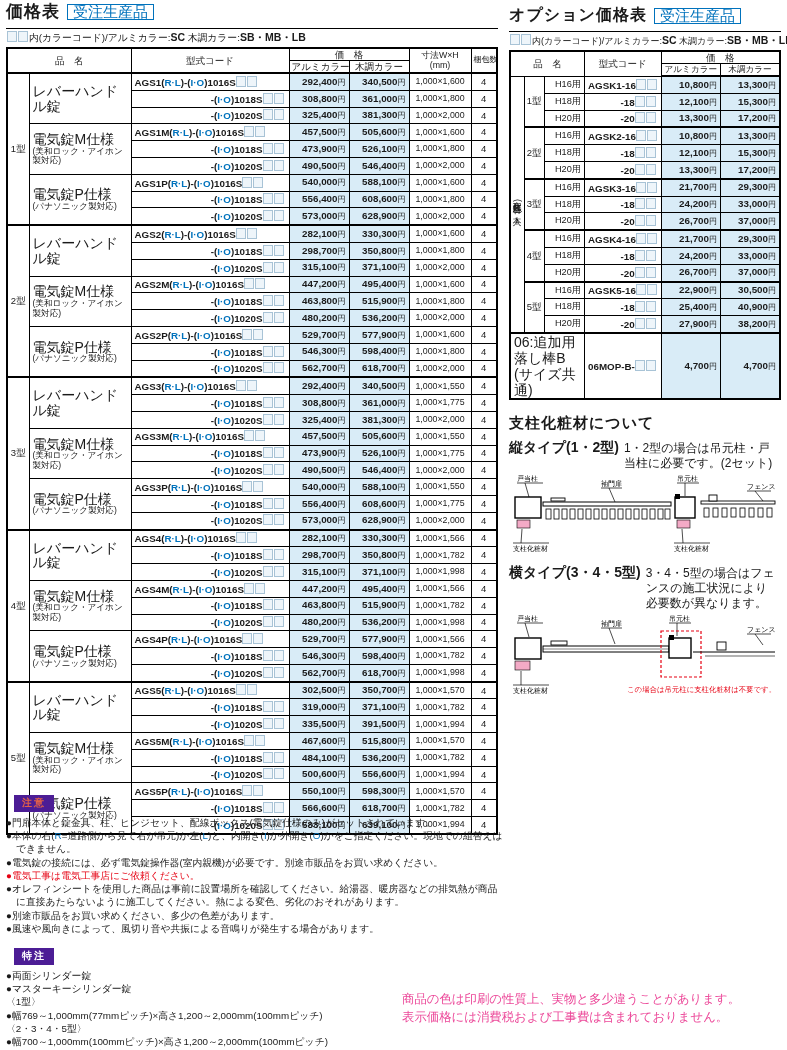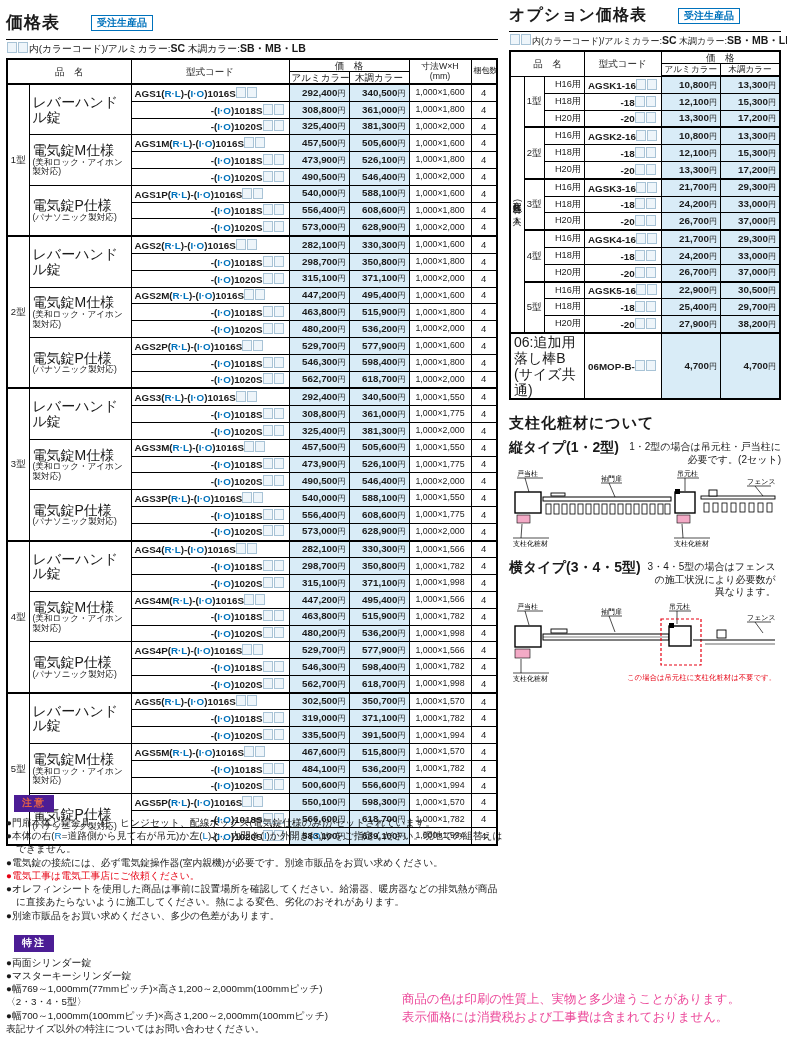--- a/index.html
+++ b/index.html
@@ -1,22 +1,22 @@
 <!DOCTYPE html>
 <html><head>
 <meta charset="utf-8">
 <style>
   html,body{margin:0;padding:0;}
   body{width:787px;height:1050px;position:relative;background:#fff;
        font-family:"Liberation Sans","DejaVu Sans",sans-serif;color:#1a1a1a;}
-  .col-left{position:absolute;left:6px;top:11px;width:492px;}
+  .col-left{position:absolute;left:6px;top:0;width:492px;}
   .col-right{position:absolute;left:509px;top:5px;width:272px;}
   .title-row{display:flex;align-items:center;gap:7px;margin:0 0 5px 0;}
   .doc-title{font-size:17px;font-weight:bold;letter-spacing:1px;}
-  .order-badge{font-size:10px;color:#0072bc;border:1px solid #0072bc;padding:0 5px;line-height:14px;font-weight:bold;margin-left:24px;}
+  .order-badge{font-size:15px;color:#0072bc;border:1px solid #0072bc;padding:0 5px;line-height:14px;font-weight:normal;}
   .colorline{border-top:1px solid #000;font-size:9.8px;padding:2px 0 2px 1px;white-space:nowrap;}
   .colorline b{font-size:10.5px;}
   .bx{display:inline-block;width:8px;height:9px;border:1px solid #a8c3d6;background:#eef5fa;margin-right:1px;vertical-align:-1px;}
   table{border-collapse:collapse;table-layout:fixed;width:100%;border:2px solid #000;}
   th,td{border:1px solid #000;font-size:9.5px;padding:0 2px;line-height:1.05;overflow:hidden;}
   th{font-weight:normal;height:11px;text-align:center;white-space:nowrap;}
   td{height:15.8px;white-space:nowrap;}
   tr.tstart td{border-top:2px solid #000;}
   .hdr-bottom th{border-bottom:2px solid #000;margin-top:30px;}
   .type-cell{text-align:center;font-size:9.5px;padding:0;}
@@ -30,21 +30,21 @@
   .pv{font-weight:bold;font-size:9.8px;}
   .yen{font-size:8px;}
   .size-cell{text-align:center;font-size:8.8px;}
   .pack-cell{text-align:center;}
   .side-cell{writing-mode:vertical-rl;text-align:center;font-size:8.6px;padding:2px 0;letter-spacing:1px;white-space:normal;line-height:1;}
   .h-cell{text-align:right;padding-right:3px;font-size:9.2px;margin-top:26px;}
   .extra-name{white-space:normal;font-size:14px;line-height:1.15;padding-left:3px;}
   .about-title{font-size:15px;font-weight:bold;margin:14px 0 6px 0;letter-spacing:1px;}
   .subsec{display:flex;align-items:flex-start;gap:5px;margin:4px 0 1px 0;}
   .sub-label{font-size:14px;font-weight:bold;white-space:nowrap;}
-  .sub-desc{font-size:10px;line-height:1.25;padding-top:2px;text-align:right;}
+  .sub-desc{font-size:12px;line-height:1.25;padding-top:2px;}
   .notes-wrap{position:absolute;left:6px;top:792px;width:498px;}
   .badge-gray{display:inline-block;background:#4c1d95;color:#fff;font-size:10px;font-weight:bold;
               padding:1px 8px 2px 8px;margin:0 0 4px 8px;letter-spacing:2px;}
   .badge-gray.warn{color:#e06048;}
   .note-item{font-size:9.8px;line-height:1.35;padding-left:10px;text-indent:-10px;}
   .note-item.red{color:#e60012;}
   .tokuchu{margin-top:10px;}
   .footer-note{position:absolute;left:402px;top:991px;font-size:12.4px;color:#ec4899;line-height:1.45;}
   svg text{font-family:"Liberation Sans","DejaVu Sans",sans-serif;}
 </style>
@@ -572,21 +572,21 @@
           <td class="type-cell" rowspan="3">5型</td>
           <td class="h-cell">H16用</td>
           <td class="code-cell">AGSK5-16<span class="bx"></span><span class="bx"></span></td>
           <td class="price-cell"><span class="pv">22,900</span><span class="yen">円</span></td>
           <td class="price-cell"><span class="pv">30,500</span><span class="yen">円</span></td>
         </tr>
         <tr>
           <td class="h-cell">H18用</td>
           <td class="code-cell ralign">-18<span class="bx"></span><span class="bx"></span></td>
           <td class="price-cell"><span class="pv">25,400</span><span class="yen">円</span></td>
-          <td class="price-cell"><span class="pv">29,700</span><span class="yen">円</span></td>
+          <td class="price-cell"><span class="pv">40,900</span><span class="yen">円</span></td>
         </tr>
         <tr>
           <td class="h-cell">H20用</td>
           <td class="code-cell ralign">-20<span class="bx"></span><span class="bx"></span></td>
           <td class="price-cell"><span class="pv">27,900</span><span class="yen">円</span></td>
           <td class="price-cell"><span class="pv">38,200</span><span class="yen">円</span></td>
         </tr>
         <tr class="tstart" style="height: 30px;">
           <td class="extra-name" colspan="3">
             <div>06:追加用落し棒B</div>
@@ -709,26 +709,28 @@
 
 <div class="notes-wrap">
   <div class="badge-gray warn">注意</div>
   <div id="note-list">
       <div class="note-item">●門扉本体と錠金具、柱、ヒンジセット、配線ボックス(電気錠仕様のみ)がセットされています。</div>
       <div class="note-item">●本体の右(<span class="bl">R</span>=道路側から見て右が吊元)か左(<span class="bl">L</span>)と、内開き(<span class="bl">I</span>)か外開き(<span class="bl">O</span>)かをご指定ください。現地での組替えはできません。</div>
       <div class="note-item">●電気錠の接続には、必ず電気錠操作器(室内親機)が必要です。別途市販品をお買い求めください。</div>
       <div class="note-item red">●電気工事は電気工事店にご依頼ください。</div>
       <div class="note-item">●オレフィンシートを使用した商品は事前に設置場所を確認してください。給湯器、暖房器などの排気熱が商品に直接あたらないように施工してください。熱による変色、劣化のおそれがあります。</div>
       <div class="note-item">●別途市販品をお買い求めください、多少の色差があります。</div>
+      <div class="note-item">●風速や風向きによって、風切り音や共振による音鳴りが発生する場合があります。</div>
     </div>
   <div class="tokuchu">
     <div class="badge-gray">特注</div>
     <div id="special-list">
         <div class="note-item">●両面シリンダー錠</div>
         <div class="note-item">●マスターキーシリンダー錠</div>
+        <div class="note-item">〈1型〉</div>
         <div class="note-item">●幅769～1,000mm(77mmピッチ)×高さ1,200～2,000mm(100mmピッチ)</div>
         <div class="note-item">〈2・3・4・5型〉</div>
         <div class="note-item">●幅700～1,000mm(100mmピッチ)×高さ1,200～2,000mm(100mmピッチ)</div>
         <div class="note-item">表記サイズ以外の特注についてはお問い合わせください。</div>
       </div>
   </div>
 </div>
 
 <div class="footer-note">
   <div>商品の色は印刷の性質上、実物と多少違うことがあります。</div>

